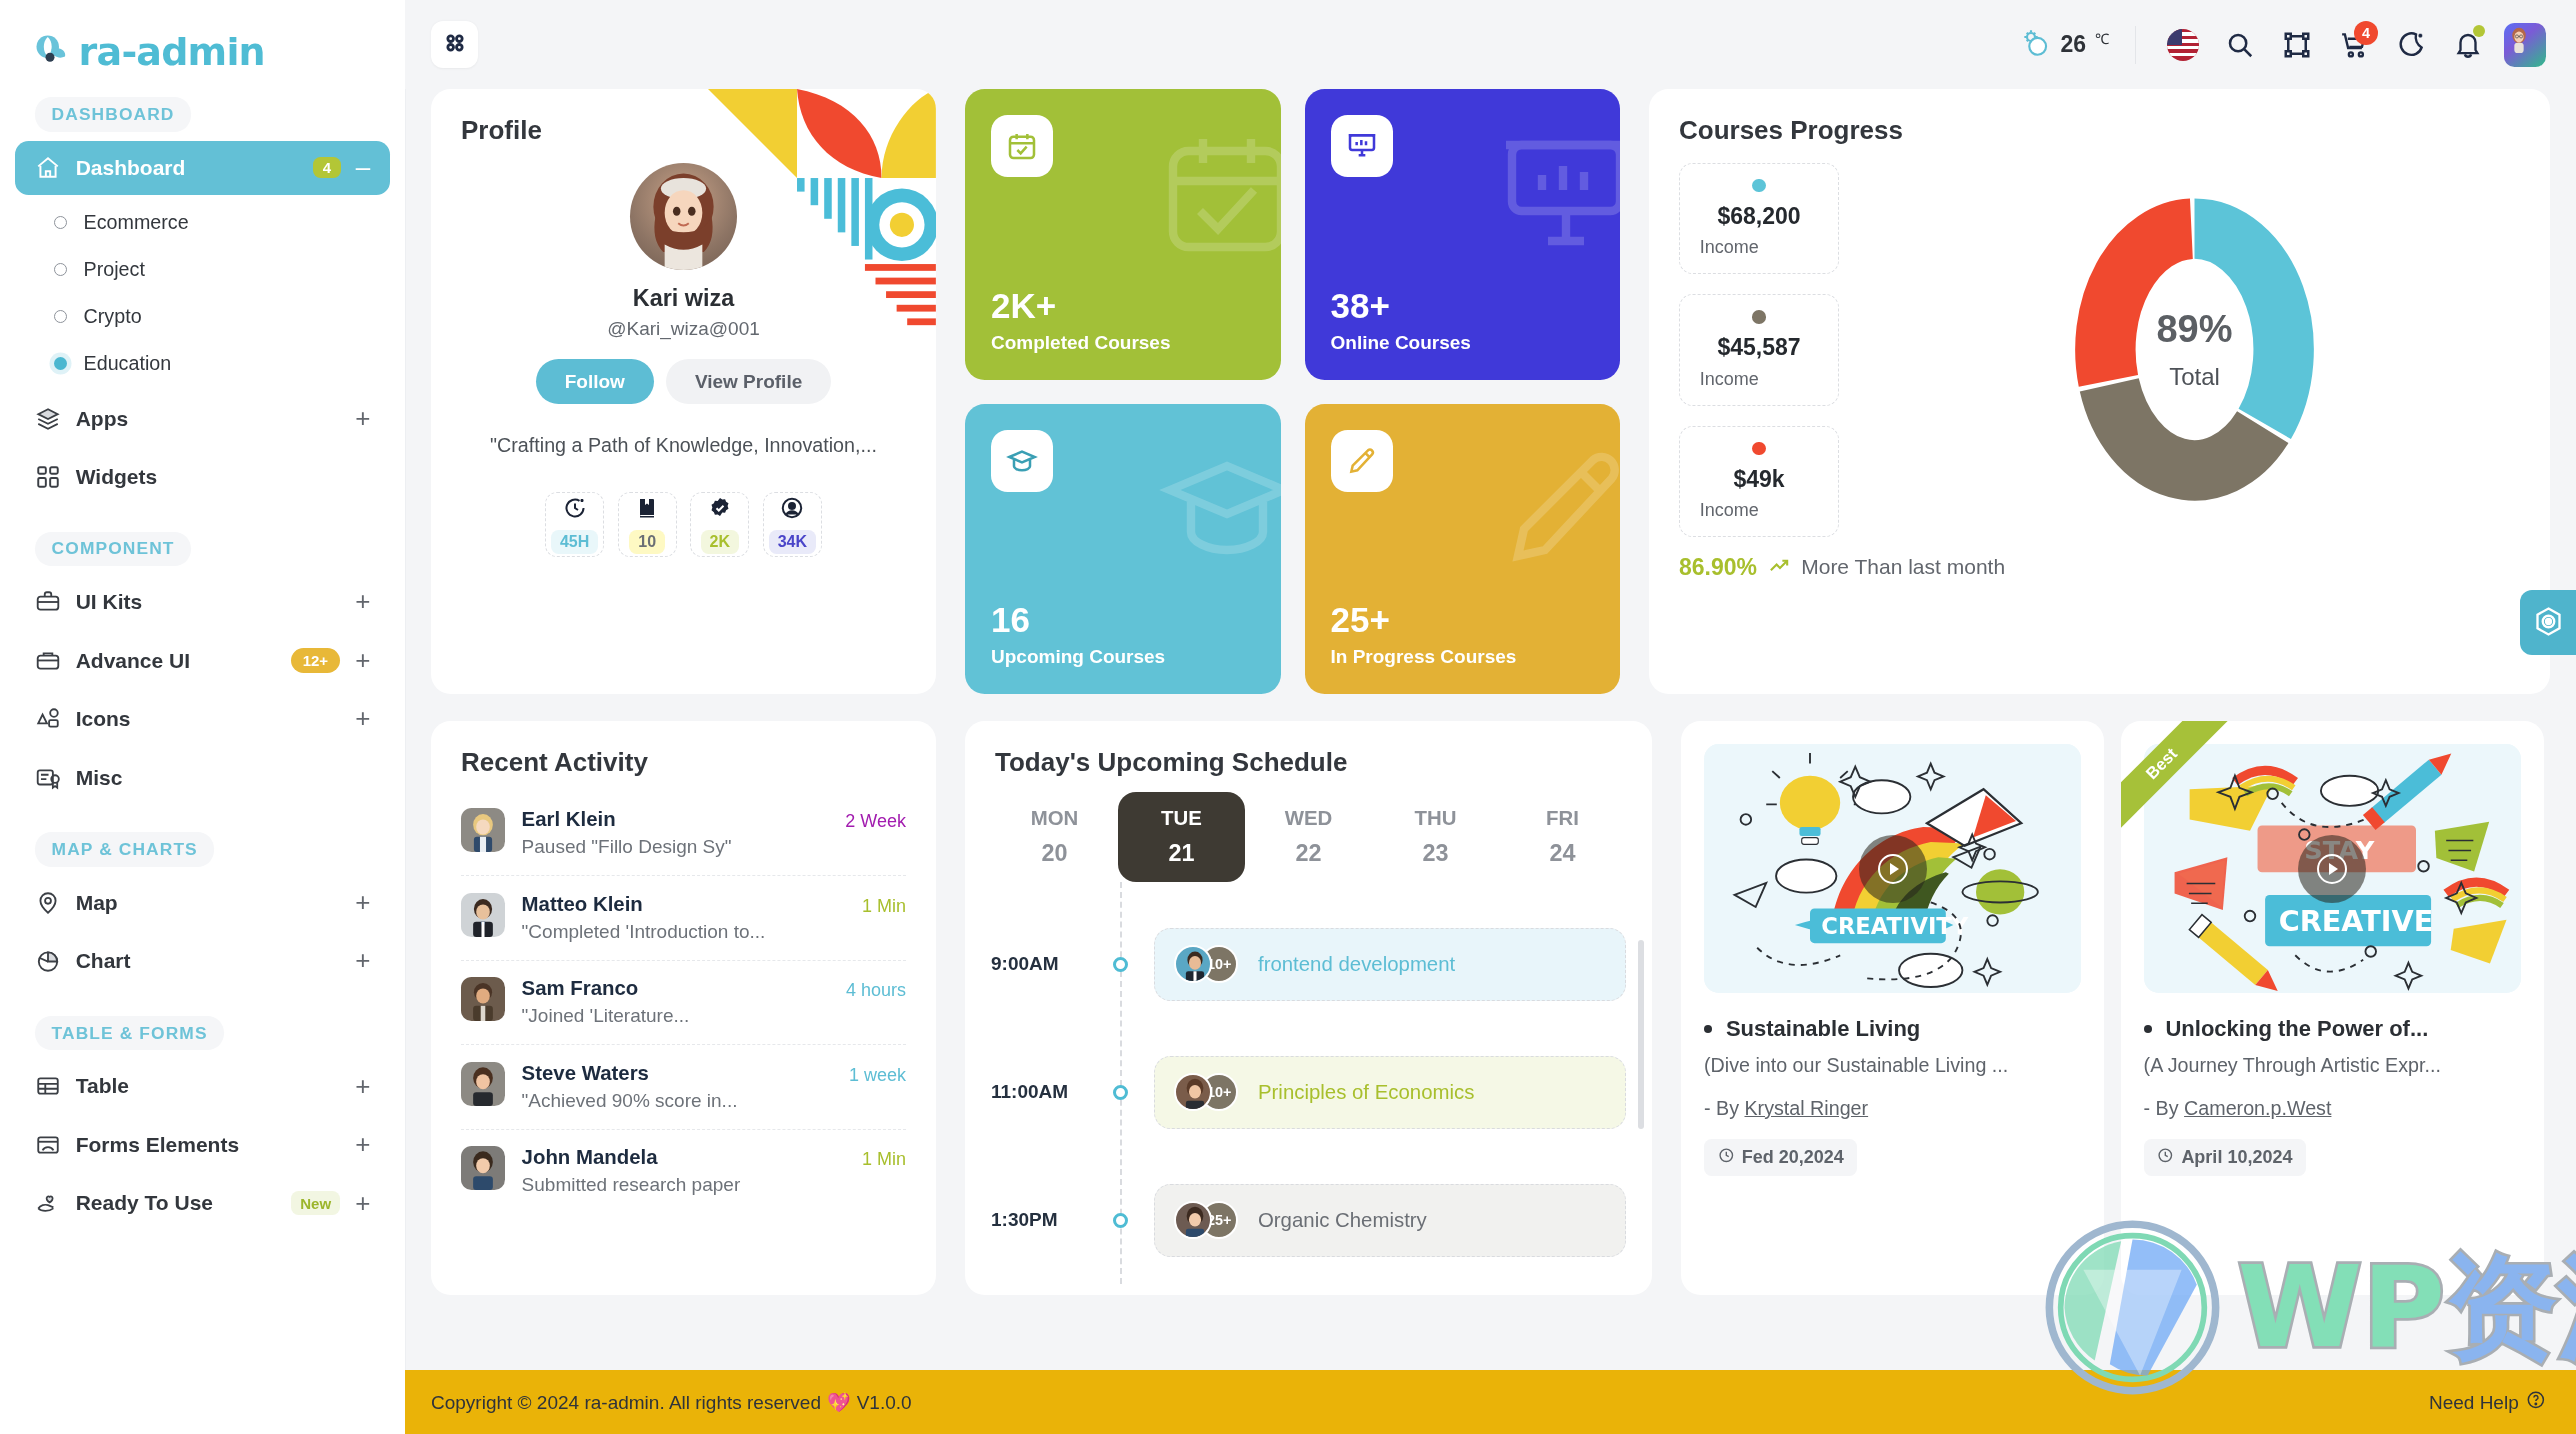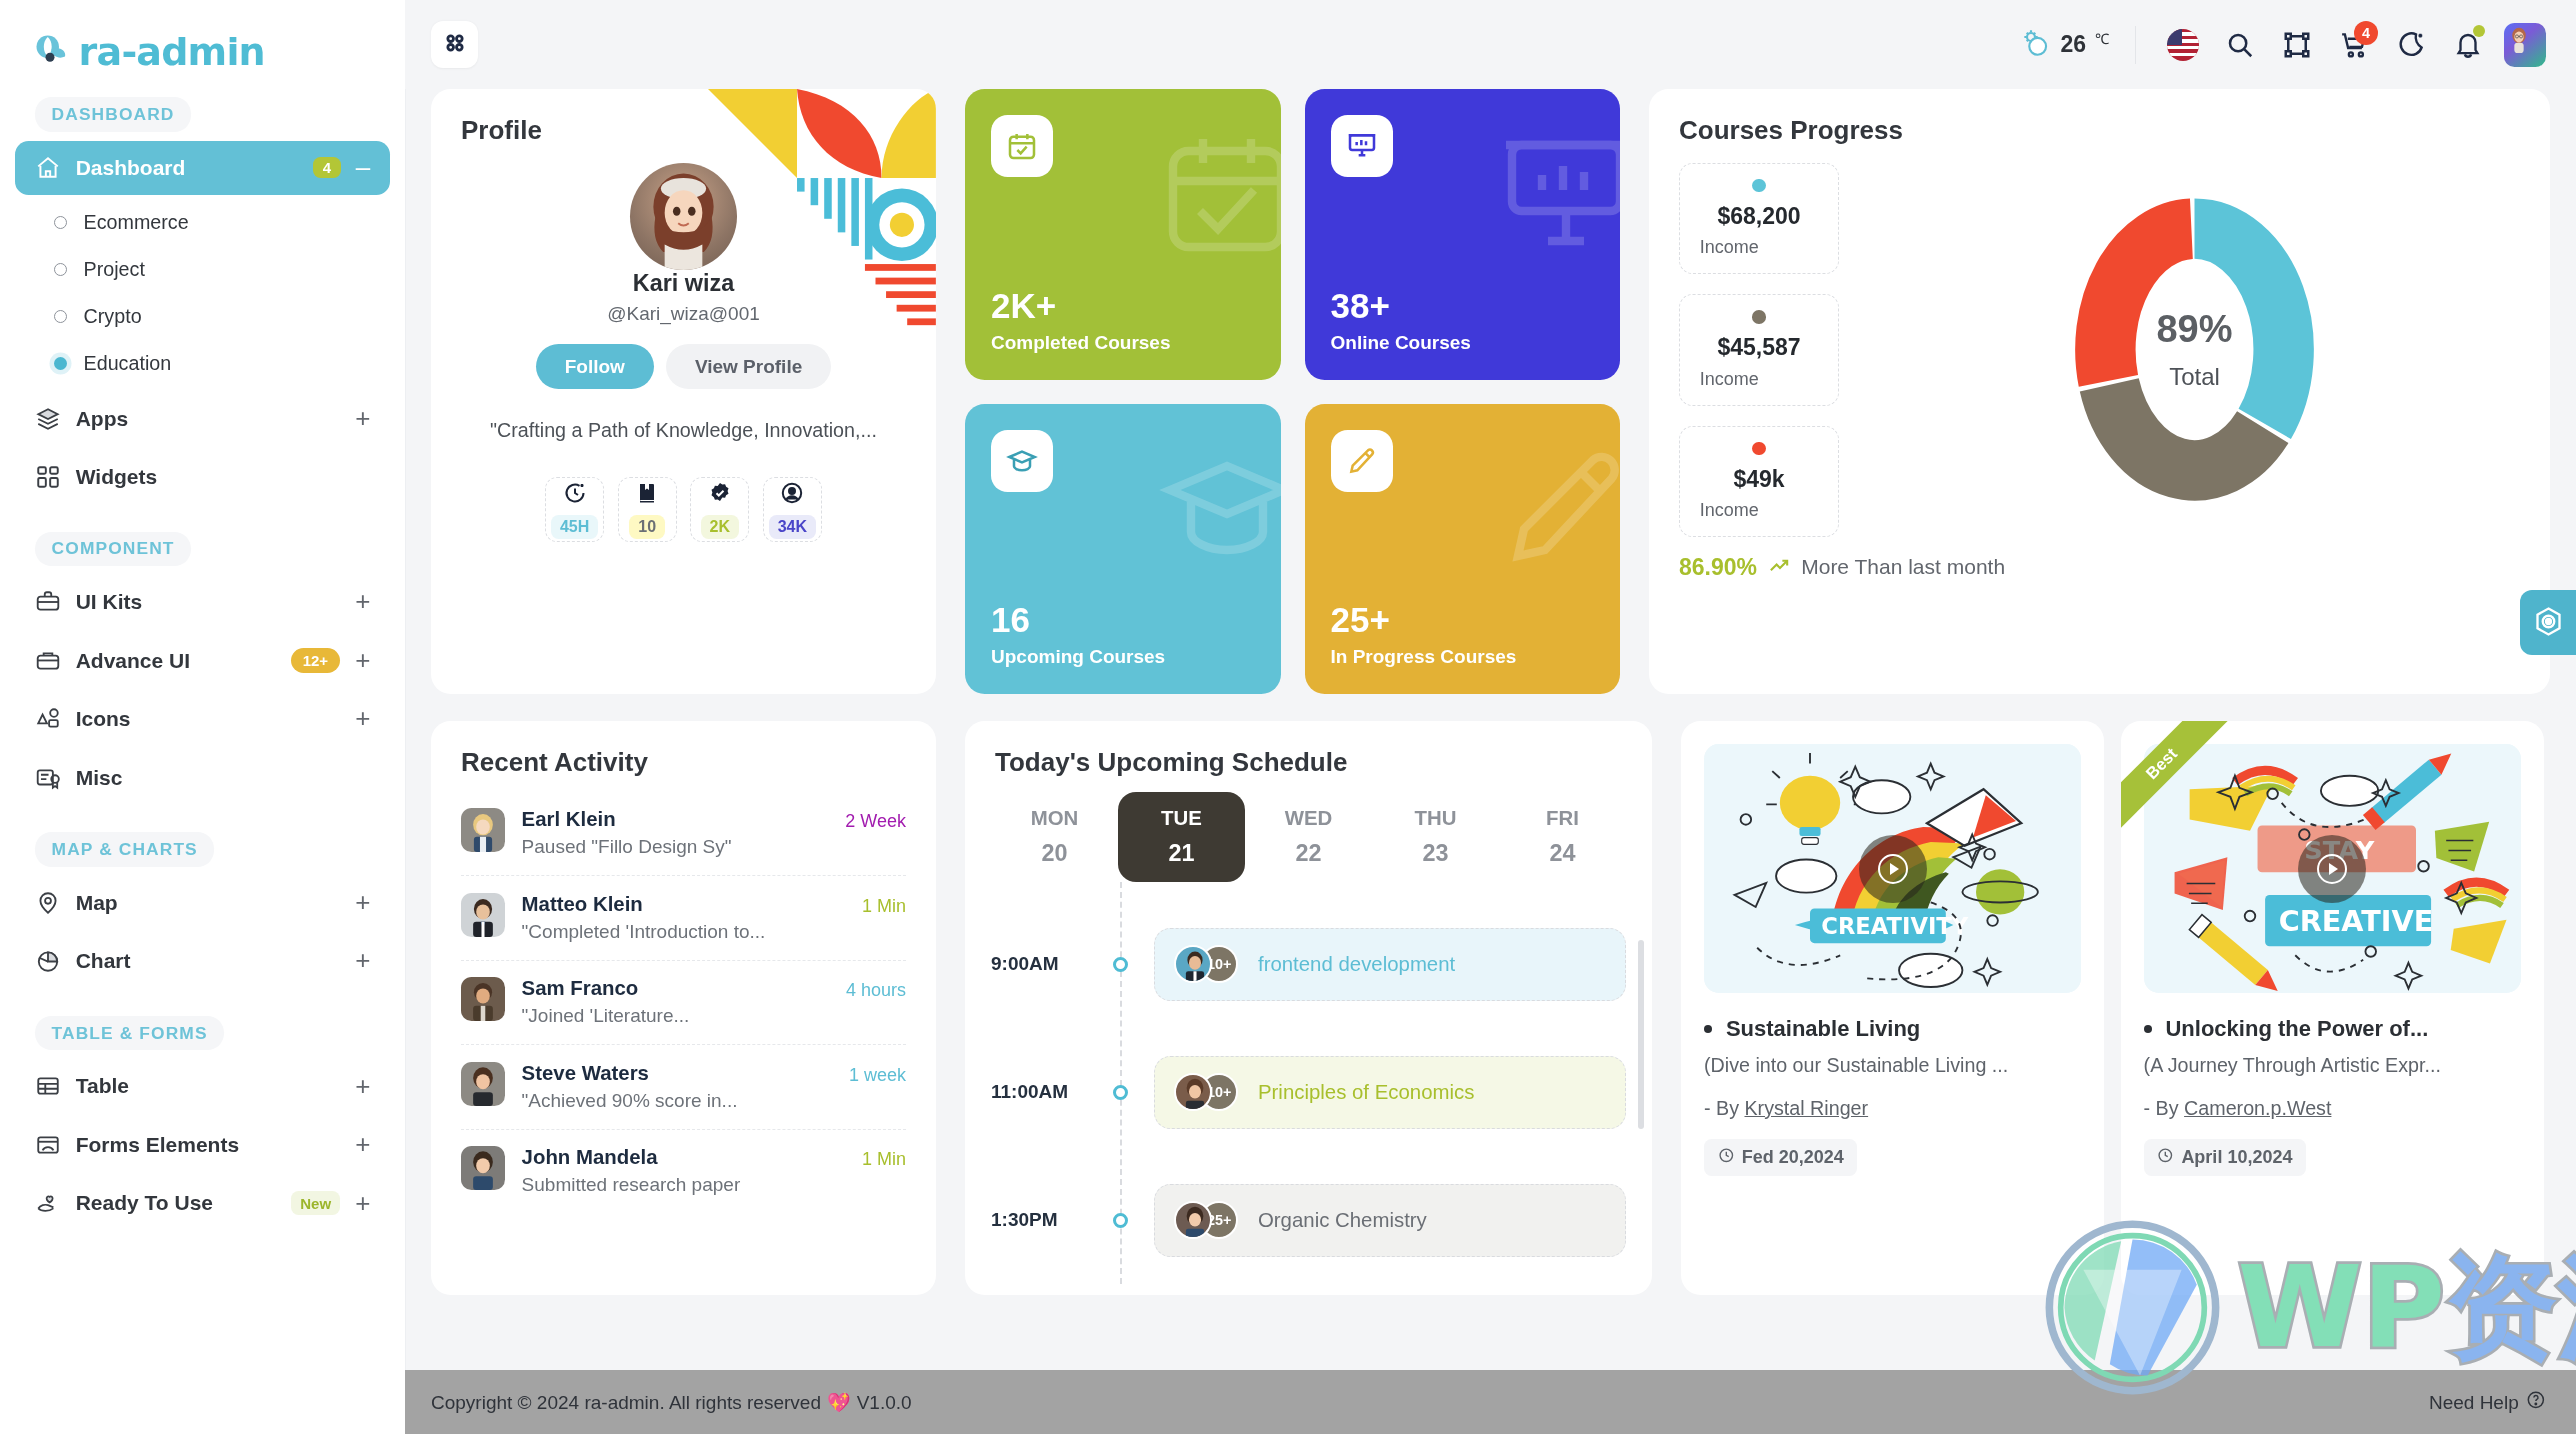--- a/index.html
+++ b/index.html
@@ -99,21 +99,21 @@
 
   
   .profile-card { width: 505px; height: 605px; position: relative; overflow: hidden; flex: 0 0 505px; }
   .profile-deco { position: absolute; top: 0; right: 0; width: 287px; height: 249px; overflow: hidden; }
   .card-title { font-size: 26px; font-weight: 700; color: #33373d; padding: 26px 0 0 30px; position: relative; z-index: 3; }
   .avatar-big {
     width: 107px; height: 107px; border-radius: 50%; margin: 16.6px auto 0;
     background: radial-gradient(circle at 50% 35%, #c9a388 0%, #8e7565 60%, #6f5b4e 100%);
     position: relative; overflow: hidden; z-index: 3;
   }
-  .pname { text-align: center; font-size: 23.4px; font-weight: 700; color: #2b2f34; }
+  .pname { text-align: center; font-size: 23.4px; font-weight: 700; color: #2b2f34; margin-top: 15px; }
   .phandle { text-align: center; font-size: 19px; color: #63686f; margin-top: 6px; }
   .pbtns { display: flex; gap: 12px; justify-content: center; margin-top: 19.7px; }
   .btn {
     border: none; border-radius: 23px; font-size: 19px; font-weight: 600;
     padding: 11.3px 29px; cursor: pointer; font-family: "Liberation Sans", sans-serif;
   }
   .btn-follow { background: #5dbdd4; color: #fff; }
   .btn-view { background: #f1f2f4; color: #5b6069; }
   .pquote { text-align: center; font-size: 19.7px; color: #4c5157; margin: 27px 54px 0; line-height: 1.5; }
   .pstats { display: flex; gap: 13.6px; justify-content: center; margin-top: 32px; }
@@ -233,21 +233,21 @@
   
   .fab {
     position: absolute; right: 0; top: 590px; width: 56px; height: 65px;
     background: #4fb4cc; border-radius: 12px 0 0 12px; display: flex; align-items: center; justify-content: center;
     cursor: pointer; z-index: 30;
   }
   .fab svg { width: 33px; height: 33px; }
 
   
   .footer {
-    position: absolute; left: 0; right: 0; bottom: 0; height: 65px; background: #a3a3a3;
+    position: absolute; left: 0; right: 0; bottom: 0; height: 65px; background: #eab308;
     display: flex; align-items: center; padding: 0 30px 0 26px; z-index: 20;
   }
   .foot-left { font-size: 19px; color: #2f333a; display: flex; align-items: center; gap: 6px; }
   .foot-right { margin-left: auto; font-size: 19px; color: #2f333a; display: flex; align-items: center; gap: 7.6px; cursor: pointer; }
 
   
   .watermark {
     position: absolute; left: 1633px; top: 1194px; width: 831px; height: 227px;
     z-index: 25; pointer-events: none; display: flex; align-items: center; gap: 10.6px;
   }

